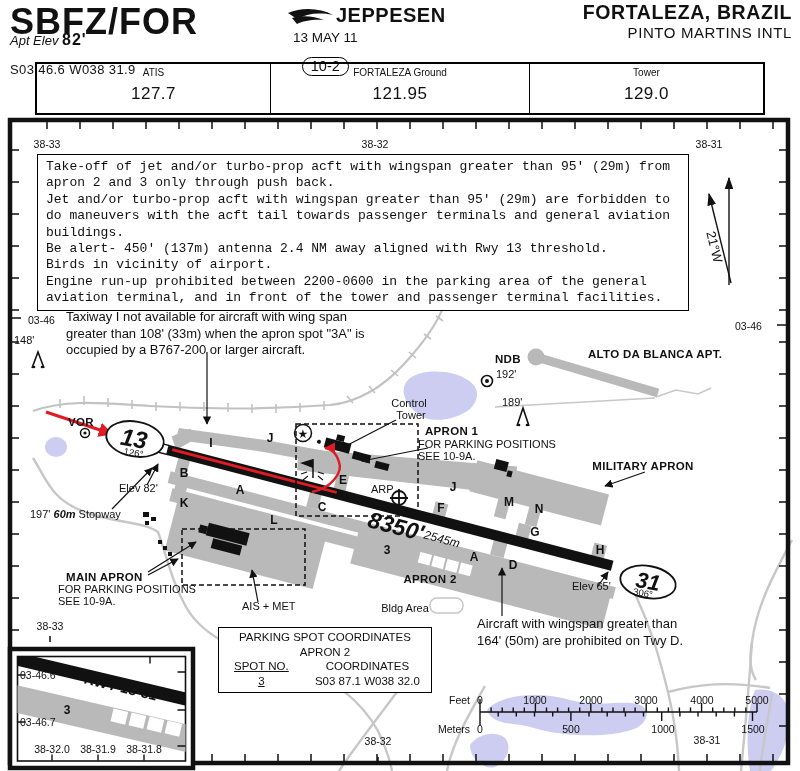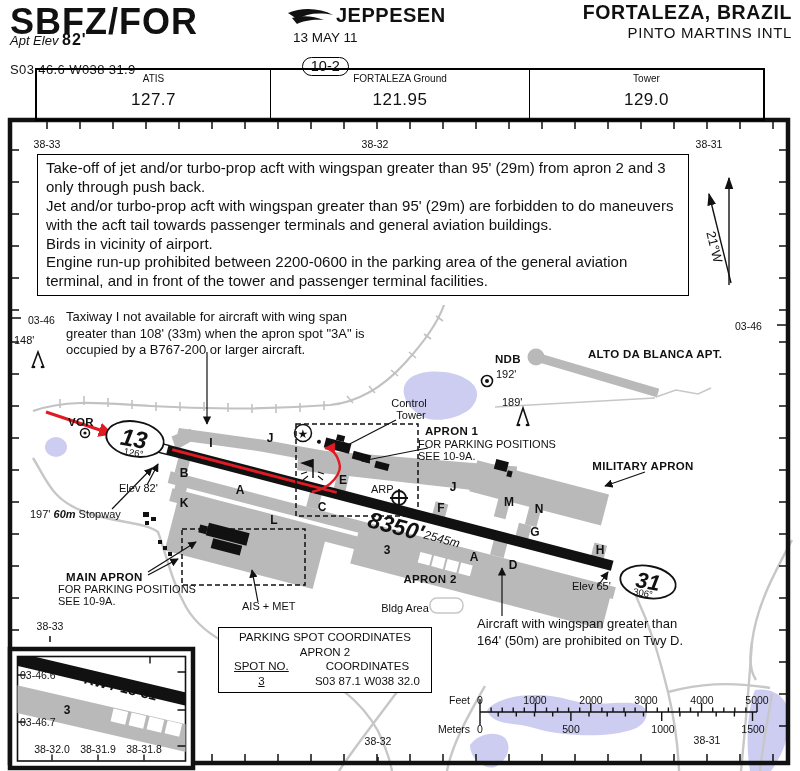--- a/index.html
+++ b/index.html
@@ -12,29 +12,29 @@
   .hdr-elev b{font-size:16px;font-style:normal;letter-spacing:1px;}
   .hdr-coord{left:10px;top:46px;font-size:13px;letter-spacing:.4px;margin-top:16px;}
   .hdr-logo{left:286px;top:4px;display:flex;align-items:center;gap:2px;text-align:center;}
   .hdr-logo .wordmark{font-size:20px;font-weight:bold;letter-spacing:.5px;}
   .hdr-date{left:293px;top:30px;font-size:13.5px;display:flex;align-items:center;gap:12px;flex-direction:column;}
   .chart-num{border:1.7px solid #000;border-radius:12px;padding:0px 8px 1px 8px;font-size:14.5px;}
   .hdr-right{right:8px;top:1px;text-align:right;}
   .hdr-city{font-size:19.5px;font-weight:bold;letter-spacing:.6px;}
   .hdr-apt{font-size:15px;letter-spacing:.6px;}
   
-  .freq{left:35px;top:68px;width:730px;height:53px;border:2.5px solid #000;display:flex;box-sizing:border-box;}
+  .freq{left:35px;top:62px;width:730px;height:53px;border:2.5px solid #000;display:flex;box-sizing:border-box;}
   .freq>div{text-align:center;box-sizing:border-box;}
   .freq>div+div{border-left:1.6px solid #000;}
   .fcell-1{flex:235;} .fcell-2{flex:260;} .fcell-3{flex:235;}
   .fl{font-size:10px;margin-top:3px;}
   .fv{font-size:17px;margin-top:6px;letter-spacing:.5px;}
   
   .notes{left:37px;top:154px;width:634px;border:1.6px solid #000;padding:4px 8px;
-         font-size:15px;line-height:1.26;background:#fff;}
+         font-size:13px;line-height:1.26;background:#fff;font-family:Liberation Mono, monospace;}
   .notes p{margin:0;}
   .twy-note{left:66px;top:309px;width:324px;font-size:13px;line-height:1.27;}
   .wing-note{left:477px;top:616px;width:206px;font-size:13px;line-height:1.27;}
   
   .ptable{left:218px;top:627px;width:212px;border:1.6px solid #000;font-size:11.5px;
           text-align:center;padding:2px 0 3px 0;background:#fff;line-height:1.28;}
   .ptable .r{display:flex;}
   .ptable .c1{width:40%;text-decoration:underline;} .ptable .c2{width:60%;}
   
   svg text{font-family:"Liberation Sans",sans-serif;fill:#111;}
@@ -374,20 +374,21 @@
   </div>
   <div class="fcell-3">
     <div class="fl">Tower</div>
     <div class="fv">129.0</div>
   </div>
 </div>
 
 <div class="blk notes">
   <p>Take-off of jet and/or turbo-prop acft with wingspan greater than 95' (29m) from apron 2 and 3 only through push back.</p>
   <p>Jet and/or turbo-prop acft with wingspan greater than 95' (29m) are forbidden to do maneuvers with the acft tail towards passenger terminals and general aviation buildings.</p>
+  <p>Be alert- 450' (137m) antenna 2.4 NM away aligned with Rwy 13 threshold.</p>
   <p>Birds in vicinity of airport.</p>
   <p>Engine run-up prohibited between 2200-0600 in the parking area of the general aviation terminal, and in front of the tower and passenger terminal facilities.</p>
 </div>
 
 <div class="blk twy-note">Taxiway I not available for aircraft with wing span greater than 108' (33m) when the apron spot "3A" is occupied by a B767-200 or larger aircraft.</div>
 <div class="blk wing-note">Aircraft with wingspan greater than 164' (50m) are prohibited on Twy D.</div>
 
 <div class="blk ptable">
   <div>PARKING SPOT COORDINATES</div>
   <div>APRON 2</div>

